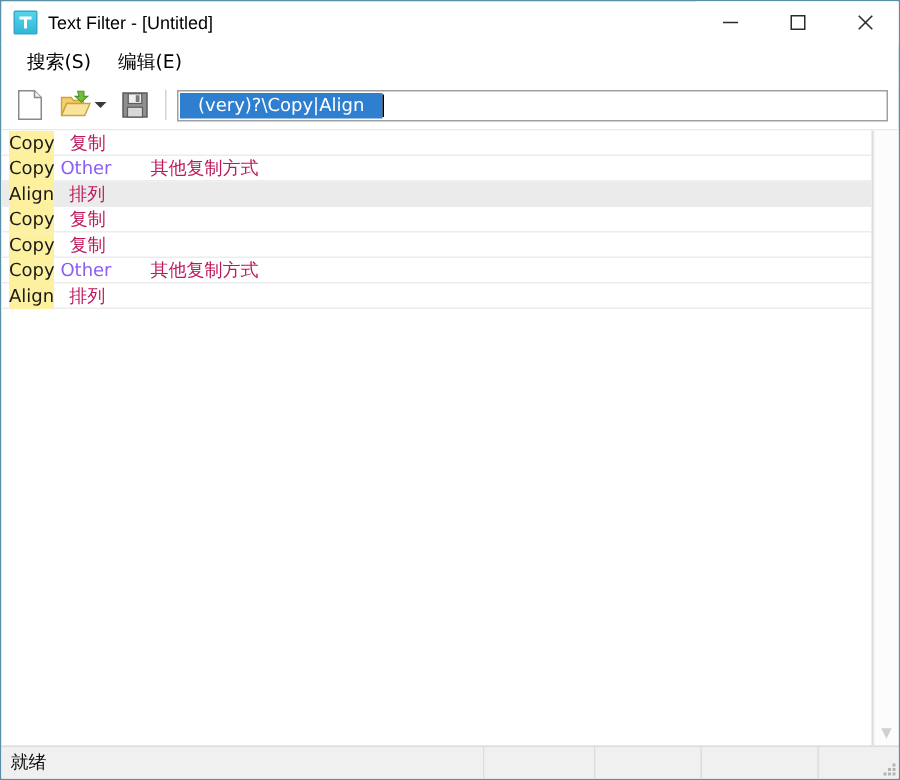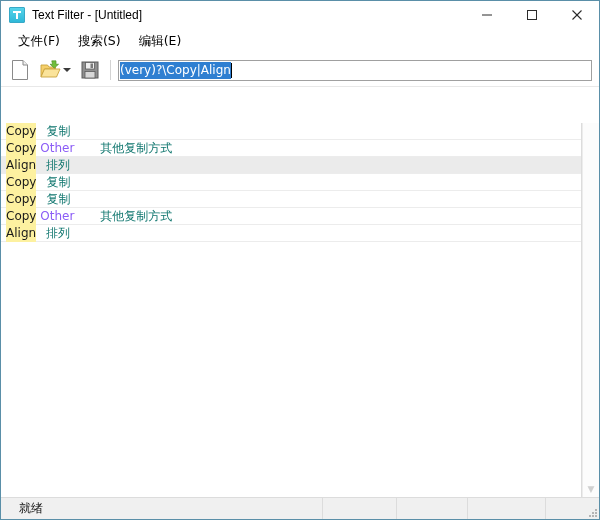--- a/index.html
+++ b/index.html
@@ -148,37 +148,36 @@
     align-items: center;
     box-sizing: border-box;
     padding: 0 1px;
   }
   .searchsel {
     background: #2f7fd1;
     color: #ffffff;
     font-family: "DejaVu Sans", "Liberation Sans", sans-serif;
     font-size: 12px;
     line-height: 17px;
-    padding: 0 0;
+    padding: 0 12px;
     white-space: pre;
   }
   .caret {
     width: 1px;
     height: 15px;
     background: #000000;
   }
 
   
   .listwrap {
     flex: 1;
     position: relative;
     background: #ffffff;
     overflow: hidden;
     display: flex;
-    margin-top: 36px;
   }
   .listcol {
     flex: 1;
     position: relative;
     background: #ffffff;
     border-right: 1px solid #dcdcdc;
     overflow: hidden;
   }
   .row {
     height: 17px;
@@ -192,21 +191,21 @@
     font-size: 12px;
     box-sizing: border-box;
   }
   .row.selected { background: #ebebeb; }
   .hl {
     background: #fdf1a0;
     color: #1a1a1a;
   }
   .plain { color: #8b5cf6; }
   .tabgap { display: inline-block; width: 26px; }
-  .cjk { color: #0f766e; }
+  .cjk { color: #be185d; }
 
   
   .vscroll {
     width: 16px;
     background: #fcfcfc;
     border-left: 1px solid #ececec;
     position: relative;
     flex: 0 0 16px;
   }
   .vscroll .arrow-dn {
@@ -232,21 +231,21 @@
     box-sizing: border-box;
   }
   .st-cell {
     display: flex;
     align-items: center;
     font-size: 12px;
     font-family: "DejaVu Sans", "Liberation Sans", sans-serif;
     color: #111111;
     border-right: 1px solid #dcdcdc;
     box-sizing: border-box;
-    padding-left: 18px;
+    padding-left: 6px;
     background: #f0f0f0;
   }
   .st-main { width: 322px; }
   .st-2 { width: 74px; }
   .st-3 { width: 71px; }
   .st-4 { width: 78px; }
   .st-5 { flex: 1; border-right: none; position: relative; }
   .grip {
     position: absolute;
     right: 2px;
@@ -283,21 +282,20 @@
       <div class="winbtn">
         <svg width="12" height="12" viewBox="0 0 12 12">
           <line x1="1.5" y1="1.5" x2="10.5" y2="10.5" stroke="#2b2b2b" stroke-width="1.1"></line>
           <line x1="10.5" y1="1.5" x2="1.5" y2="10.5" stroke="#2b2b2b" stroke-width="1.1"></line>
         </svg>
       </div>
     </div>
   </div>
 
   <div class="menubar">
-    <div class="menuitem">文件(F)</div>
     <div class="menuitem">搜索(S)</div>
     <div class="menuitem">编辑(E)</div>
   </div>
 
   <div class="toolbar">
 
     <div class="tbtn">
       <svg width="20" height="22" viewBox="0 0 20 22">
         <path d="M2.5 1.5 H13 L17.5 6 V20.5 H2.5 Z" fill="#ffffff" stroke="#8a8a8a" stroke-width="1"></path>
         <path d="M13 1.5 V6 H17.5" fill="#f0f0f0" stroke="#8a8a8a" stroke-width="1"></path>

